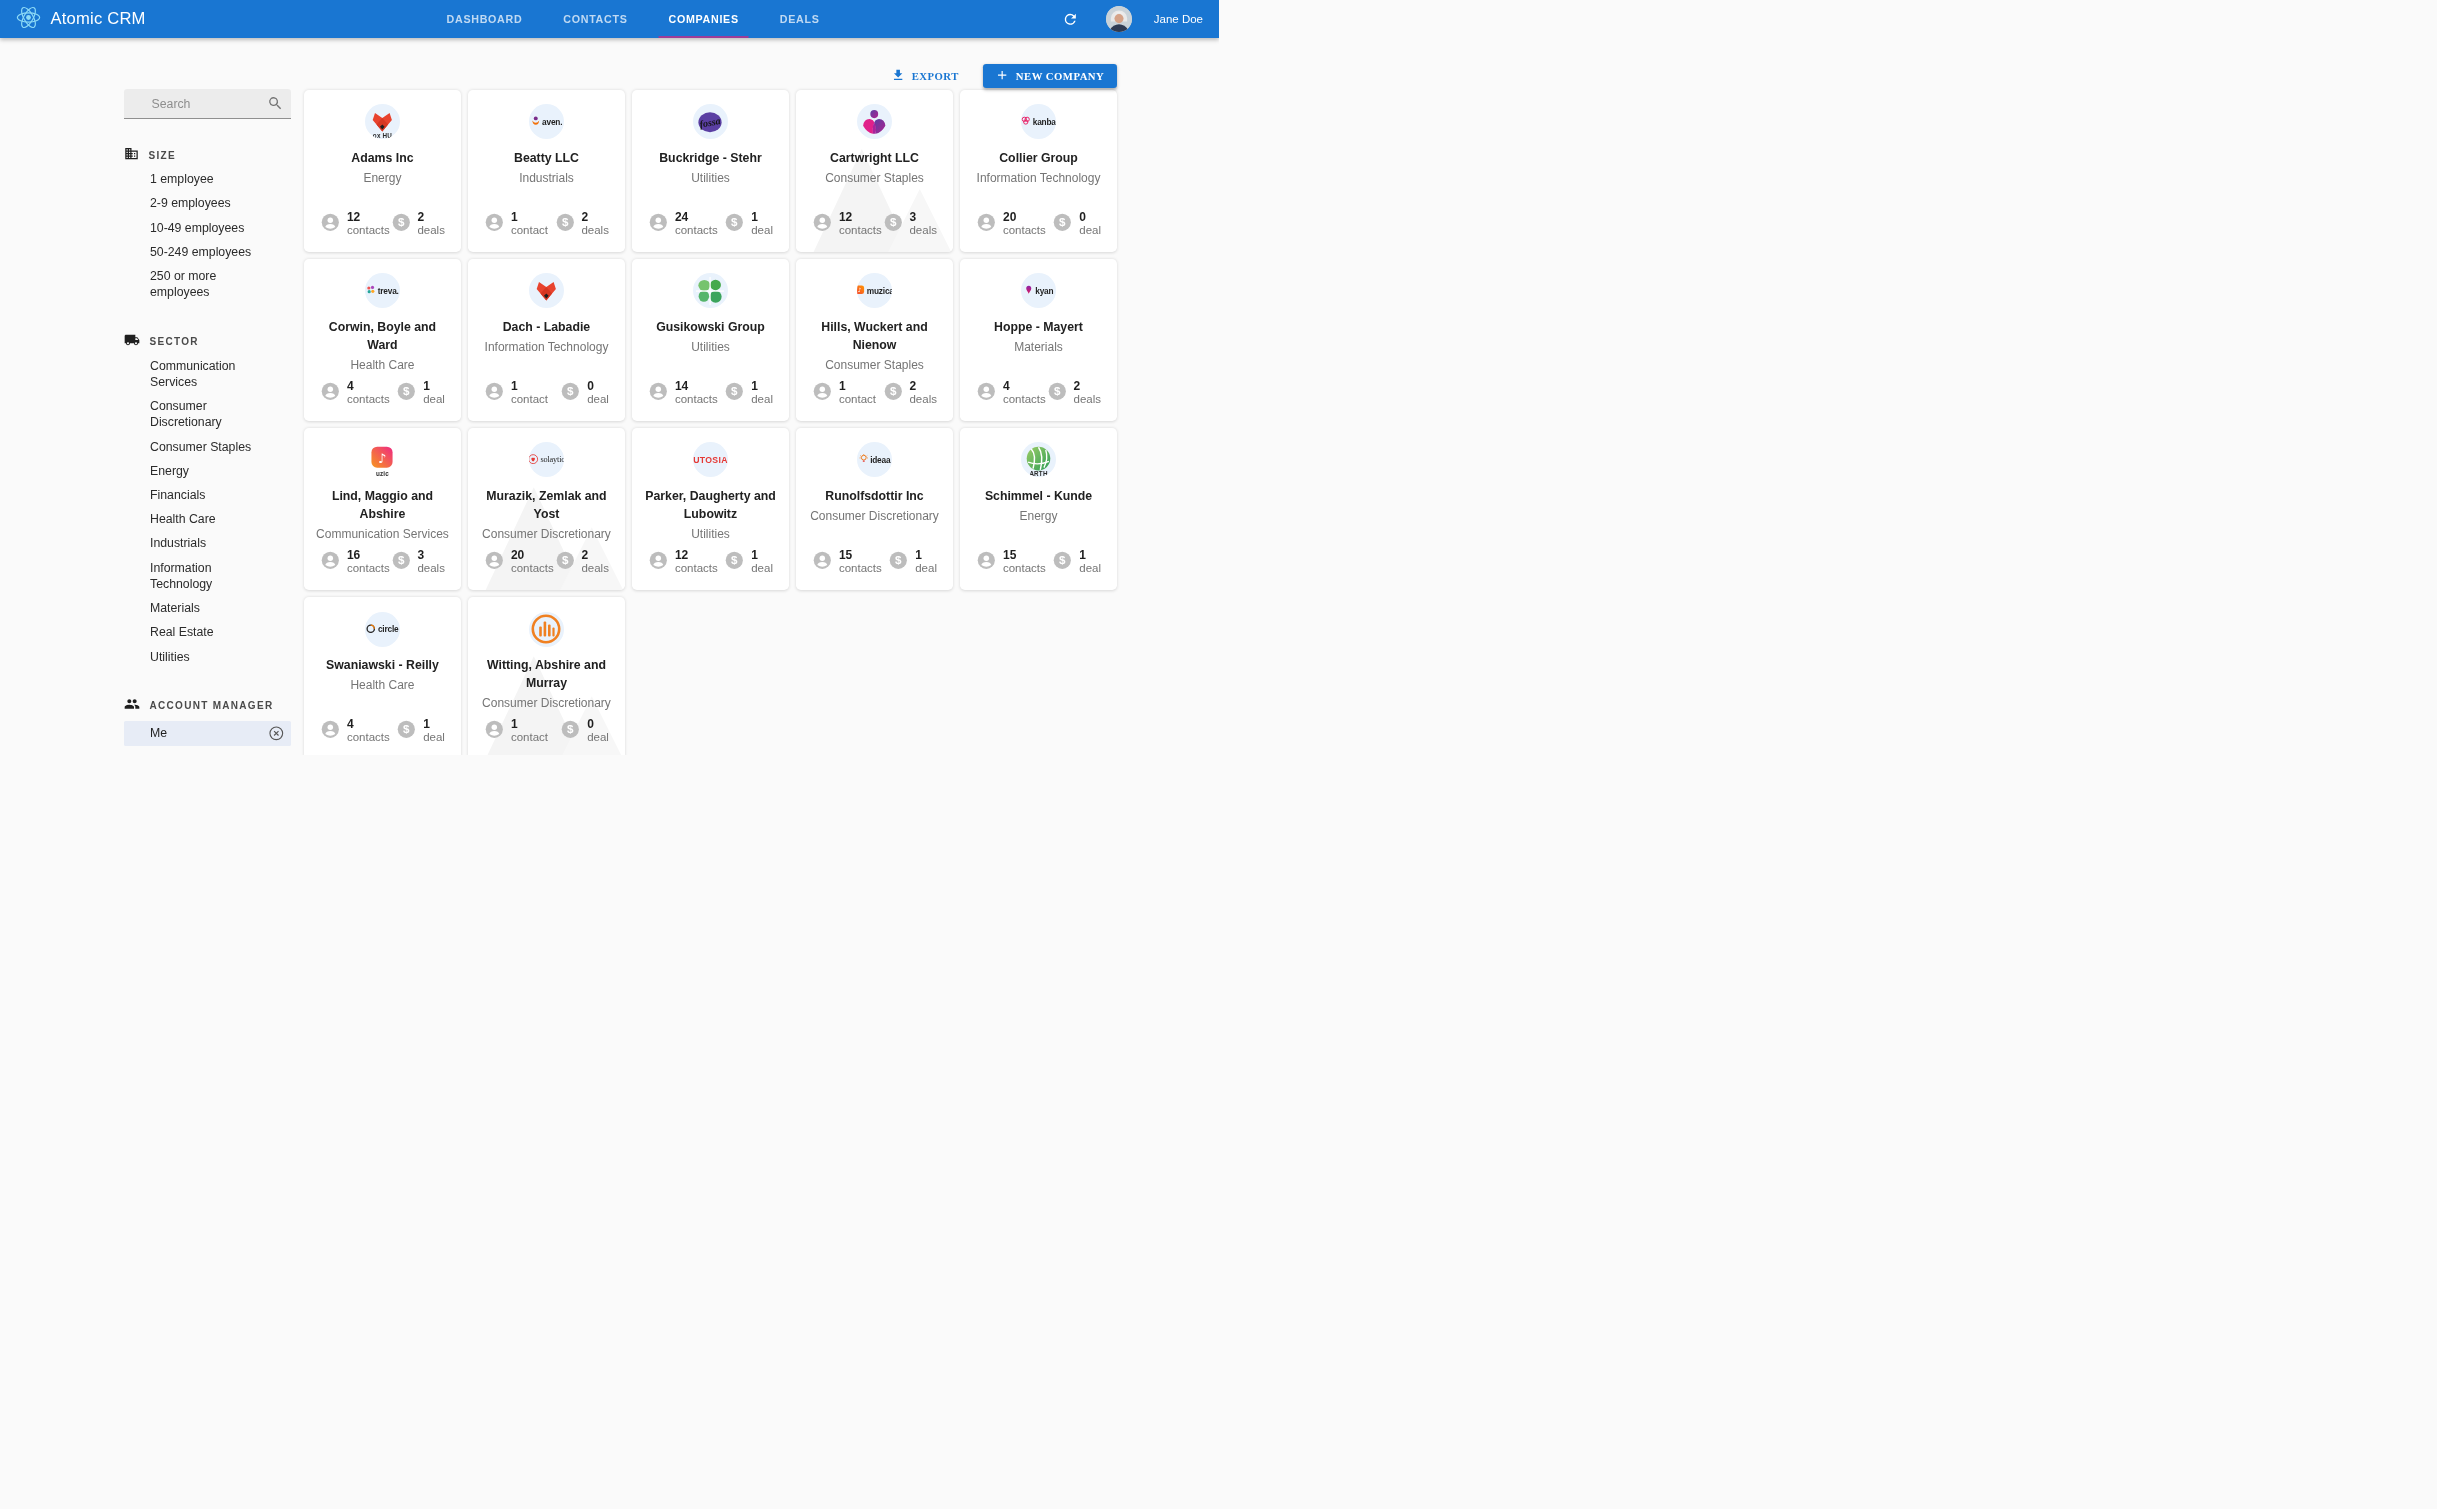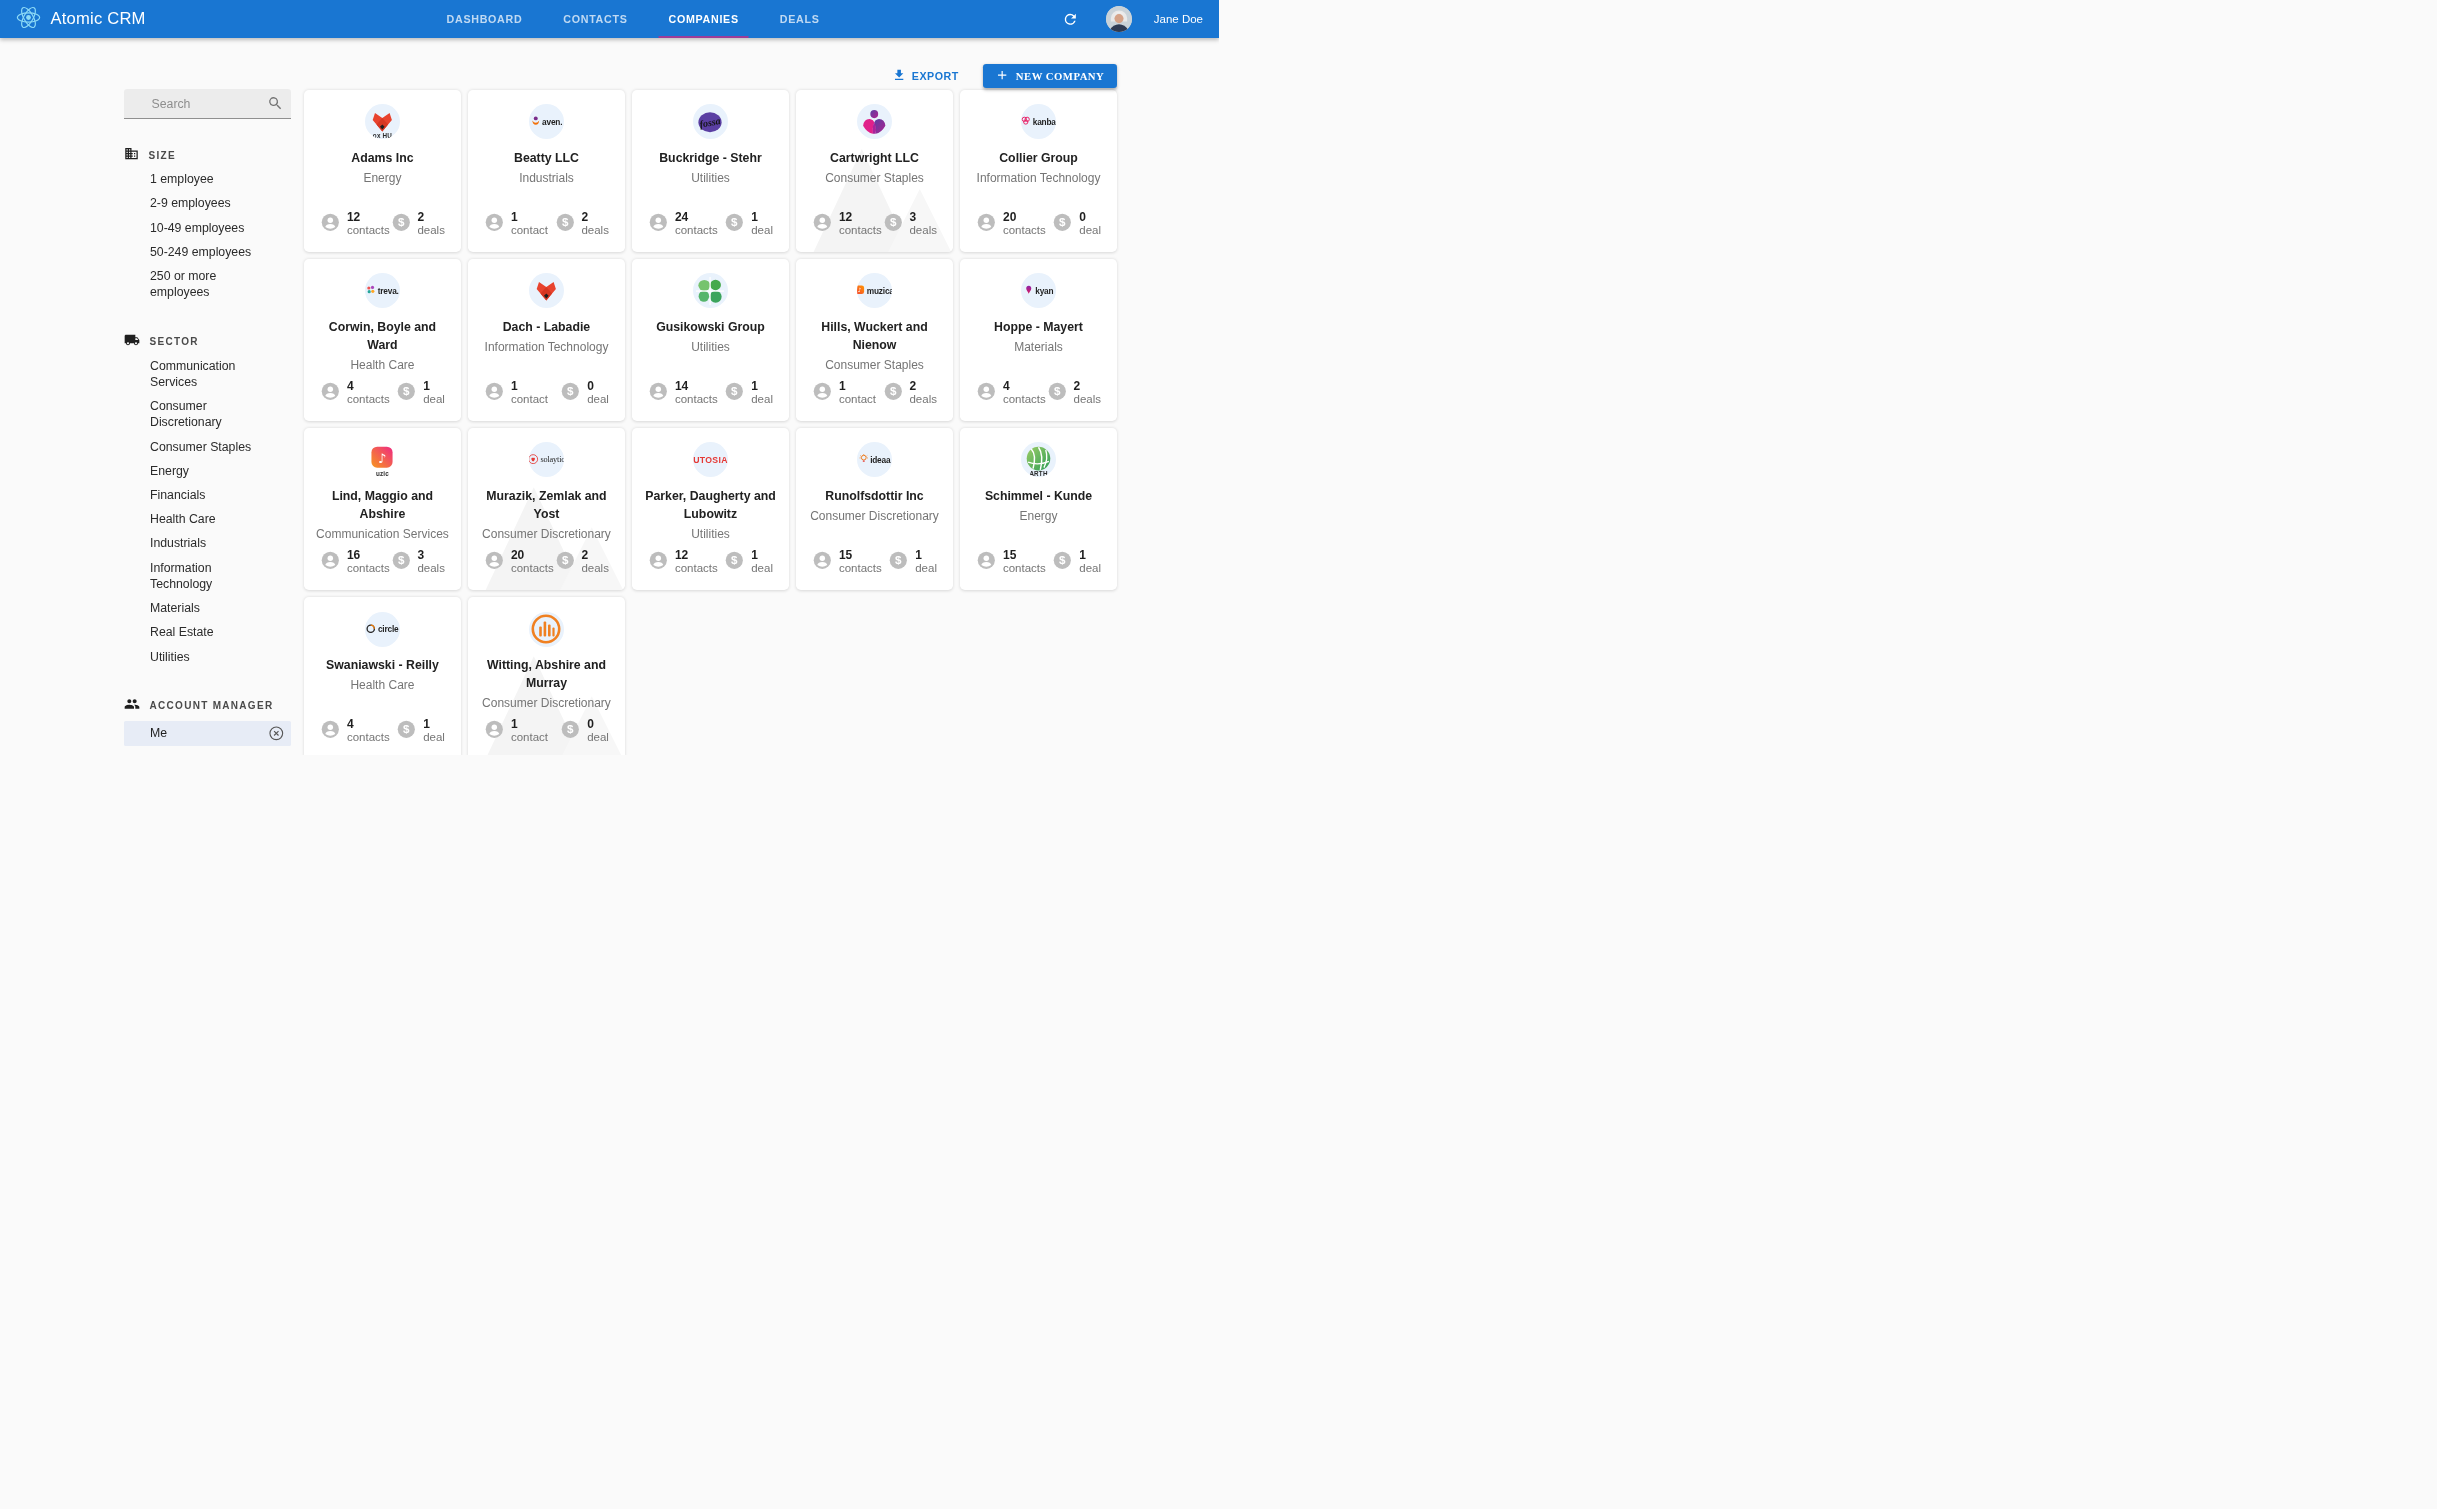--- a/index.html
+++ b/index.html
@@ -29,21 +29,21 @@
   .appbar-right{display:flex;align-items:center;gap:22px;}
   .icon-btn{width:27px;height:27px;display:flex;align-items:center;justify-content:center;cursor:pointer;border-radius:50%;}
   .avatar-img{width:26px;height:26px;border-radius:50%;overflow:hidden;display:block;cursor:pointer;background:#cfd8dc;}
   .user-name{font-size:11.5px;}
   
   .toolbar{
     position:absolute;top:63px;right:102px;display:flex;align-items:center;gap:17.4px;z-index:5;
   }
   .export-btn{
     display:flex;align-items:center;gap:6px;background:none;border:0;cursor:pointer;
-    color:#1976d2;font-family:Liberation Sans, sans-serif;font-size:10.7px;font-weight:700;letter-spacing:0.5px;padding:4.8px 6.3px;
+    color:#1976d2;font-family:Liberation Serif, serif;font-size:10.7px;font-weight:700;letter-spacing:0.5px;padding:4.8px 6.3px;
   }
   .newco-btn{
     display:flex;align-items:center;gap:6.3px;background:#1976d2;border:0;cursor:pointer;
     color:#fff;font-family:Liberation Serif, serif;font-size:10.7px;font-weight:600;letter-spacing:0.5px;
     height:24.6px;padding:0 12.7px;border-radius:3.2px;box-shadow:0 1.6px 3.2px rgba(0,0,0,.3);
   }
   
   .sidebar{position:absolute;left:124px;top:89px;width:167px;}
   .searchbox{
     position:relative;height:29px;background:#ececec;border-bottom:0.8px solid #8f8f8f;

